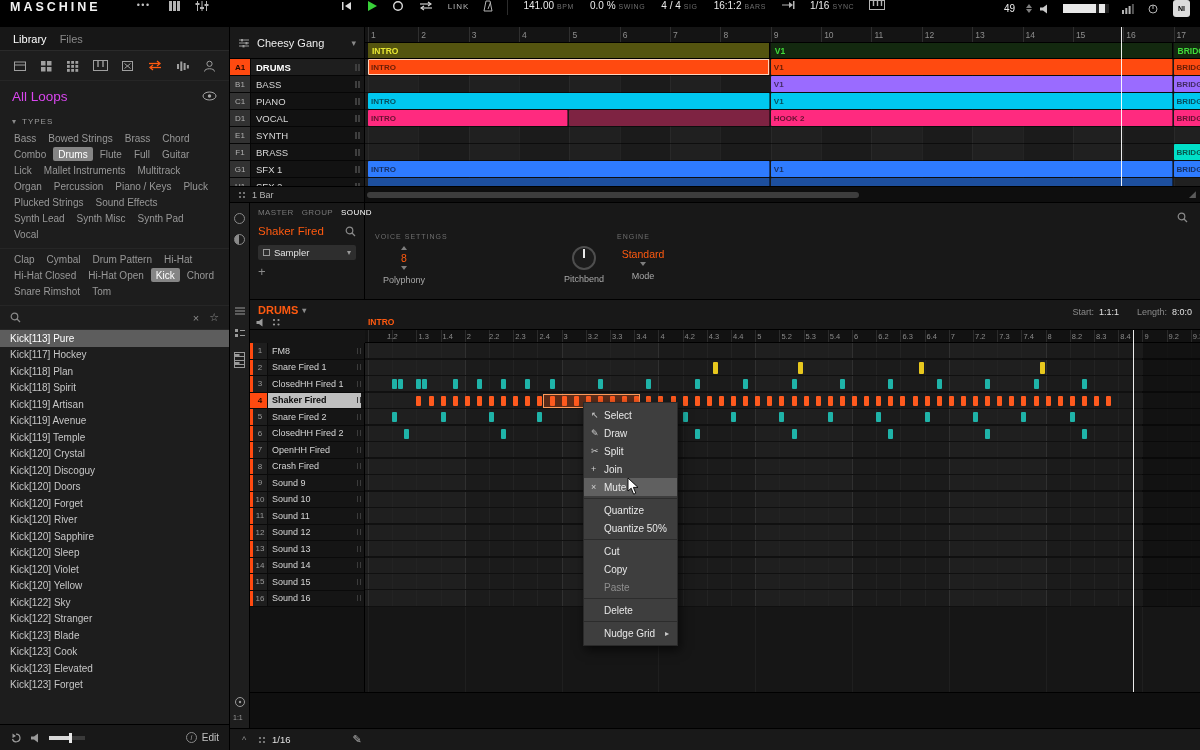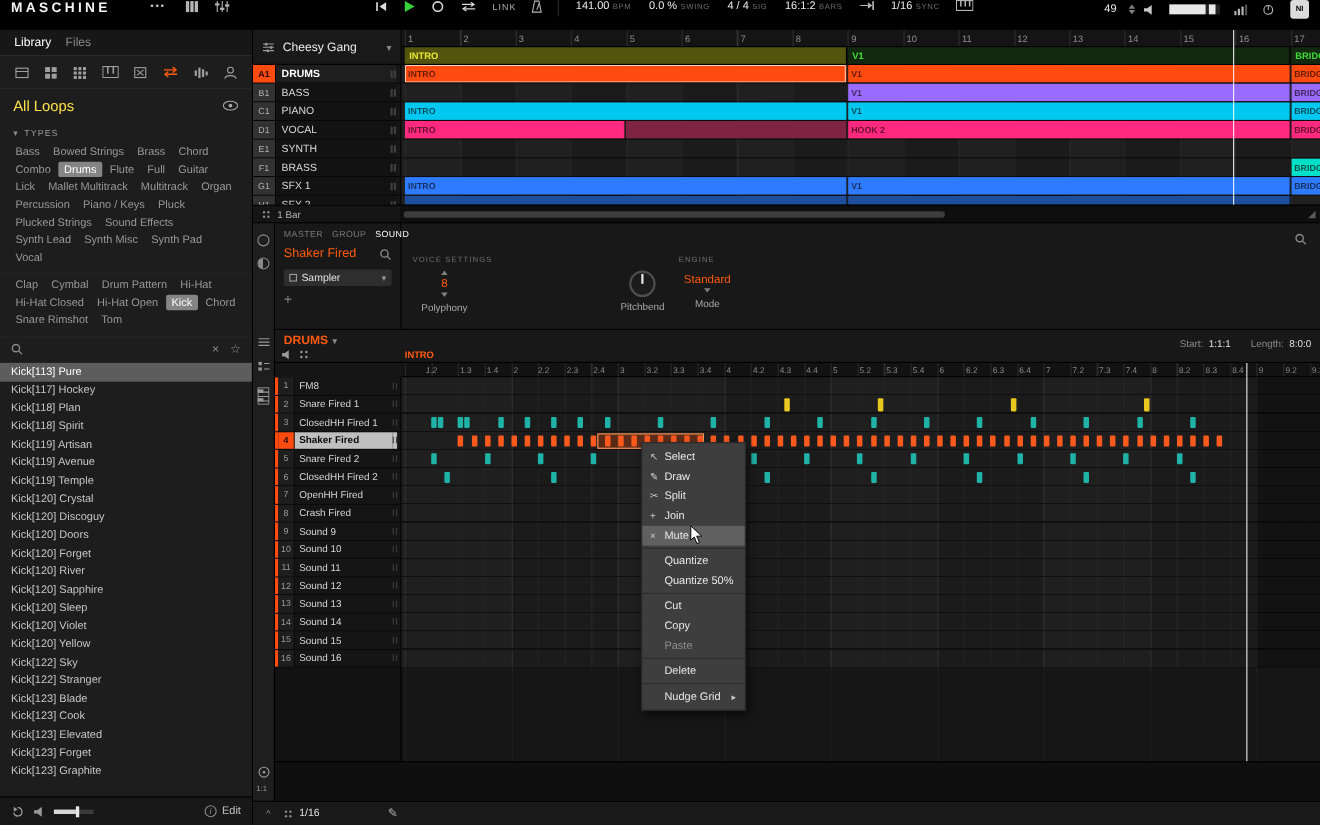--- a/index.html
+++ b/index.html
@@ -25,21 +25,21 @@
 #hslider{width:46px;height:9px;background:#232323;position:relative;margin:0 6px}
 #hslider .fill{position:absolute;left:0;top:0;height:9px;width:33px;background:#e8e8e8}
 #hslider .thumb{position:absolute;left:36px;top:0;height:9px;width:6px;background:#e8e8e8}
 #nilogo{width:17px;height:17px;background:#dcdcdc;border-radius:3px;color:#000;font-size:7px;font-weight:bold;display:flex;align-items:center;justify-content:center;margin:0 10px 0 8px;letter-spacing:0}
 
 #browser{position:absolute;left:0;top:27px;width:230px;height:723px;background:#1d1d1d;border-right:1px solid #000}
 #s-tabs{height:24px;display:flex;align-items:center;background:#171717;border-bottom:1px solid #2a2a2a}
 .stab{font-size:11px;color:#8a8a8a;margin-left:13px}
 .stab.on{color:#fff}
 #s-icons{height:30px;display:flex;align-items:center;justify-content:space-around;padding:0 6px;border-bottom:1px solid #262626}
-#s-title{height:30px;display:flex;align-items:center;padding:0 12px;font-size:13.5px;color:#fde047}
+#s-title{height:30px;display:flex;align-items:center;padding:0 12px;font-size:13.5px;color:#d946ef}
 #s-title .eye{margin-left:auto}
 #s-typehdr{display:flex;align-items:center;font-size:8px;letter-spacing:1px;color:#9a9a9a;padding:6px 12px 2px}
 #s-typehdr .cd{color:#8a8a8a;font-size:8px;margin-right:5px}
 .tagwrap{display:flex;flex-wrap:wrap;padding:2px 8px 6px;border-bottom:1px solid #262626}
 .tag{font-size:10px;color:#989898;padding:1.5px 5px;margin:1px 1px;border-radius:2px;white-space:nowrap}
 .tag.on{background:#858585;color:#fff}
 #s-search{height:24px;display:flex;align-items:center;padding:0 10px;border-bottom:1px solid #262626}
 #s-search .grow{flex:1}
 #s-search .clr{color:#8a8a8a;font-size:11px;margin-right:10px}
 #s-search .str{color:#8a8a8a;font-size:11px}
@@ -365,21 +365,21 @@
       <span class="tag">Bass</span>
       <span class="tag">Bowed Strings</span>
       <span class="tag">Brass</span>
       <span class="tag">Chord</span>
       <span class="tag">Combo</span>
       <span class="tag on">Drums</span>
       <span class="tag">Flute</span>
       <span class="tag">Full</span>
       <span class="tag">Guitar</span>
       <span class="tag">Lick</span>
-      <span class="tag">Mallet Multitrack</span>
+      <span class="tag">Mallet Instruments</span>
       <span class="tag">Multitrack</span>
       <span class="tag">Organ</span>
       <span class="tag">Percussion</span>
       <span class="tag">Piano / Keys</span>
       <span class="tag">Pluck</span>
       <span class="tag">Plucked Strings</span>
       <span class="tag">Sound Effects</span>
       <span class="tag">Synth Lead</span>
       <span class="tag">Synth Misc</span>
       <span class="tag">Synth Pad</span>
@@ -424,21 +424,20 @@
       <div class="rrow">Kick[120] Sapphire</div>
       <div class="rrow">Kick[120] Sleep</div>
       <div class="rrow">Kick[120] Violet</div>
       <div class="rrow">Kick[120] Yellow</div>
       <div class="rrow">Kick[122] Sky</div>
       <div class="rrow">Kick[122] Stranger</div>
       <div class="rrow">Kick[123] Blade</div>
       <div class="rrow">Kick[123] Cook</div>
       <div class="rrow">Kick[123] Elevated</div>
       <div class="rrow">Kick[123] Forget</div>
-      <div class="rrow">Kick[123] Graphite</div>
     </div>
   <div id="s-footer">
     <span>
         <svg width="12" height="12" fill="none" stroke="#9a9a9a" stroke-width="1.2">
           <path d="M2.5 7 A3.8 3.8 0 1 0 6 2.2"></path>
           <polygon points="2.5,1.5 2.5,6 6,4" fill="#9a9a9a" stroke="none"></polygon>
         </svg>
       </span>
     <span style="margin-left:8px">
         <svg width="11" height="10">

